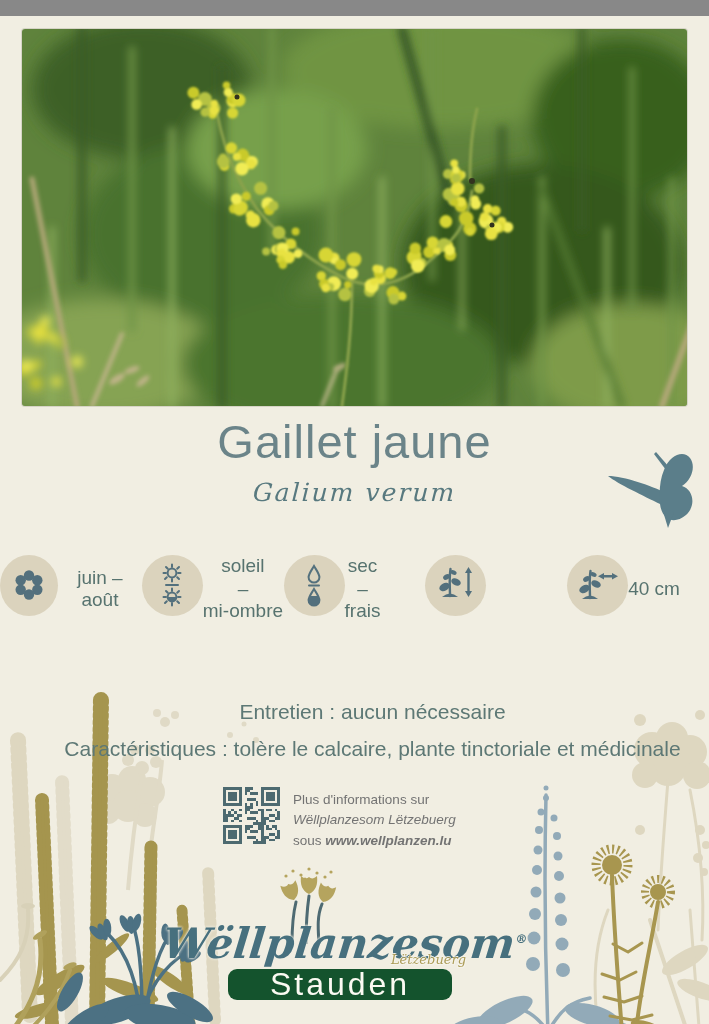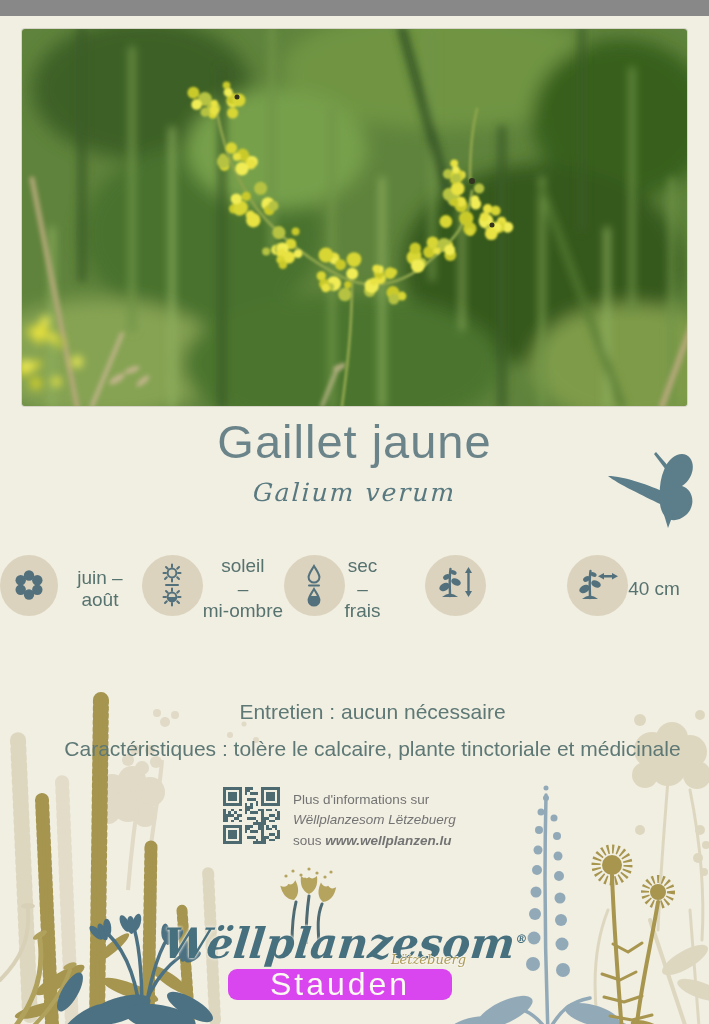--- a/index.html
+++ b/index.html
@@ -38,21 +38,21 @@
   
   .logo-sprig{position:absolute;left:256px;top:850px;width:100px;height:78px;z-index:2;pointer-events:none;}
   .brand{position:absolute;left:150px;width:390px;top:903px;text-align:center;z-index:3;
     font-family:"DejaVu Serif", serif;font-style:italic;font-weight:bold;font-size:42px;color:#47707e;transform:skewX(-6deg);
     text-shadow:0 0 3px #f1eee2,0 0 3px #f1eee2;}
   .brand sup{font-size:12px;color:#47707e;}
   .region{position:absolute;left:316px;width:150px;top:936px;text-align:right;z-index:5;
     font-family:"DejaVu Serif", serif;font-style:italic;font-size:13px;color:#ab9b55;
     text-shadow:-1px 1px 0 #f6f4ec,1px 1px 0 #f6f4ec,0 -1px 0 #f6f4ec;}
   .badge{position:absolute;left:228px;top:953px;width:224px;height:31px;z-index:4;
-    background:#d946ef;border-radius:9px;display:flex;align-items:center;justify-content:center;
+    background:#14532d;border-radius:9px;display:flex;align-items:center;justify-content:center;
     font-size:32px;letter-spacing:3px;color:#fbfaf2;}
 </style>
 </head>
 <body>
 
 <div class="page">
 
   <div class="photo">
     <svg width="665" height="377" viewBox="0 0 665 377">
       <defs>

